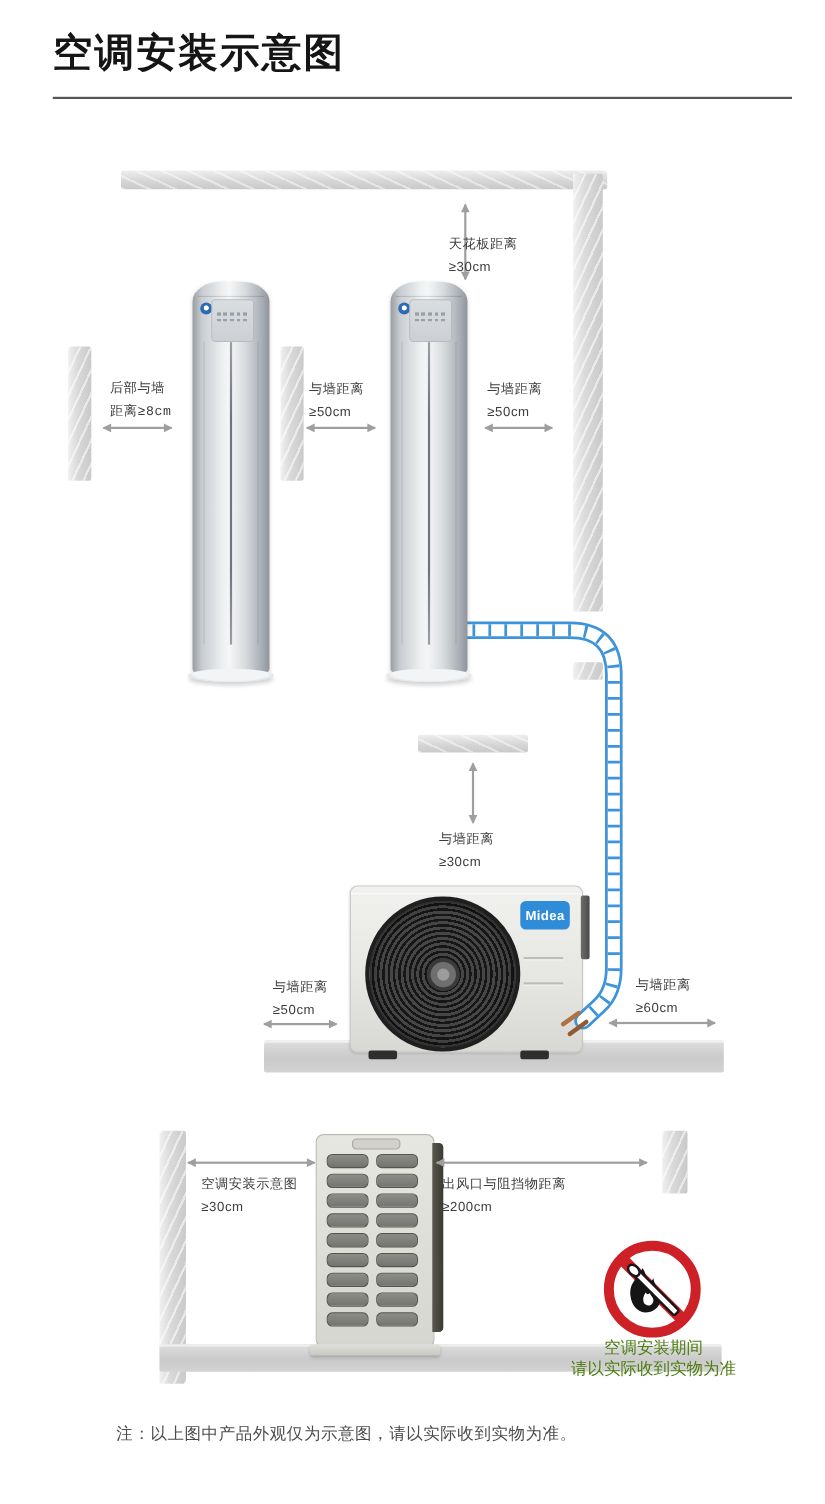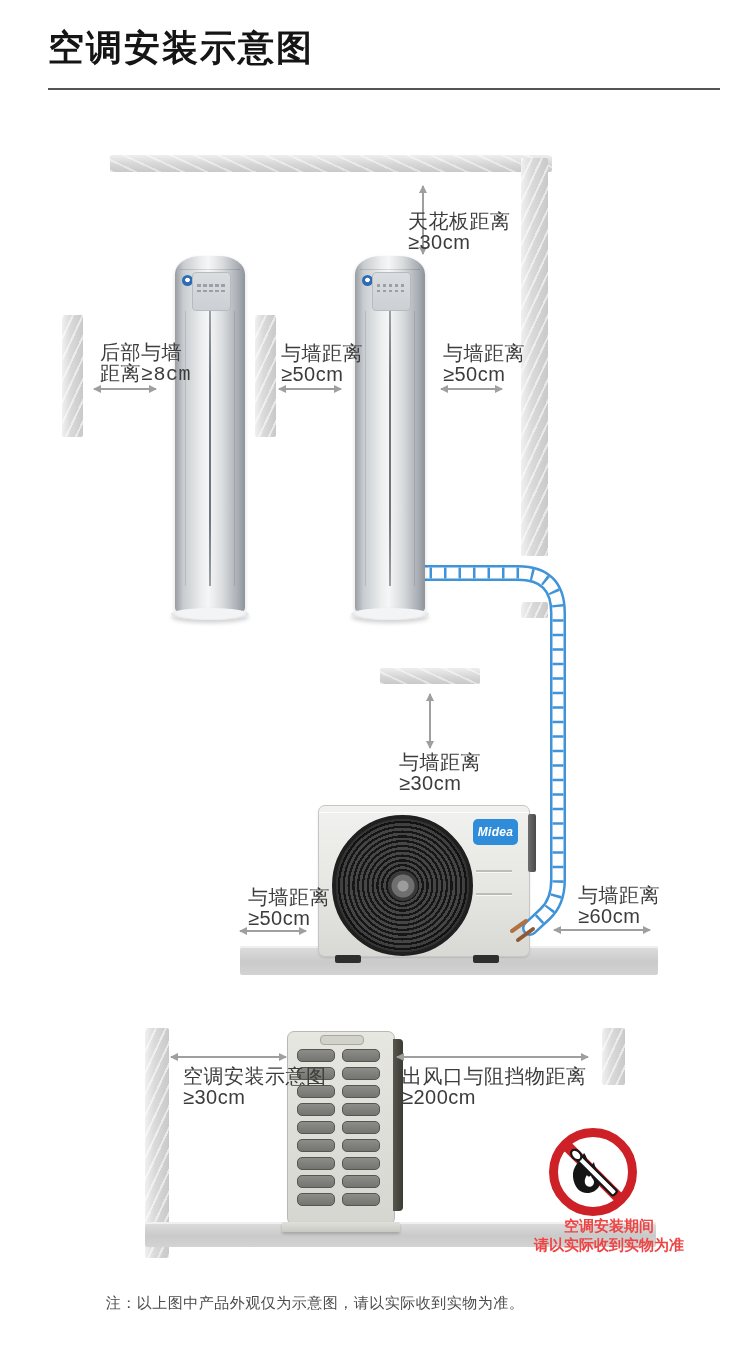--- a/index.html
+++ b/index.html
@@ -11,21 +11,21 @@
   .rule{position:absolute;left:48px;top:88px;width:672px;height:2px;background:#555;}
 
   
   .wall-v{position:absolute;background:linear-gradient(90deg,#f0f0f0 0%,#dadada 40%,#c9c9c9 100%);border-radius:2px;}
   .wall-v::after{content:"";position:absolute;inset:0;background:repeating-linear-gradient(115deg,rgba(255,255,255,.55) 0 2px,transparent 2px 9px);}
   .wall-h{position:absolute;background:linear-gradient(180deg,#eeeeee 0%,#d6d6d6 55%,#c9c9c9 100%);border-radius:2px;}
   .wall-h::after{content:"";position:absolute;inset:0;background:repeating-linear-gradient(25deg,rgba(255,255,255,.45) 0 2px,transparent 2px 10px);}
   .floorbar{position:absolute;background:linear-gradient(180deg,#dedede 0%,#cacaca 55%,#d3d3d3 100%);border-radius:2px;box-shadow:inset 0 2px 0 #f0f0f0;}
 
   
-  .lbl{position:absolute;font-size:20px;line-height:21px;font-weight:500;color:#3c3c3c;letter-spacing:.5px;white-space:nowrap;z-index:7;}
+  .lbl{position:absolute;font-size:12px;line-height:21px;font-weight:500;color:#3c3c3c;letter-spacing:.5px;white-space:nowrap;z-index:7;}
   .harrow{position:absolute;height:2px;background:#9f9f9f;z-index:7;}
   .harrow::before,.harrow::after{content:"";position:absolute;top:50%;width:0;height:0;
     border-top:4px solid transparent;border-bottom:4px solid transparent;transform:translateY(-50%);}
   .harrow::before{left:-1px;border-right:8px solid #9f9f9f;}
   .harrow::after{right:-1px;border-left:8px solid #9f9f9f;}
   .varrow{position:absolute;width:2px;background:#9f9f9f;z-index:7;}
   .varrow::before,.varrow::after{content:"";position:absolute;left:50%;width:0;height:0;
     border-left:4px solid transparent;border-right:4px solid transparent;transform:translateX(-50%);}
   .varrow::before{top:-1px;border-bottom:8px solid #9f9f9f;}
   .varrow::after{bottom:-1px;border-top:8px solid #9f9f9f;}
@@ -59,21 +59,21 @@
   .ou{position:absolute;left:318px;top:805px;width:210px;height:150px;border-radius:7px;z-index:4;
     background:linear-gradient(180deg,#f1f1ef 0%,#e6e6e2 55%,#d8d8d4 100%);
     border:1px solid #c6c6c2;box-shadow:0 1px 2px rgba(0,0,0,.12);}
   .ou::before{content:"";position:absolute;left:0;right:0;top:6px;height:1px;background:rgba(255,255,255,.9);border-bottom:1px solid rgba(0,0,0,.06);}
   .fan{position:absolute;left:13px;top:9px;width:133px;height:133px;border-radius:50%;
     background:repeating-radial-gradient(circle at 50% 50%,#161616 0 2.2px,#464646 2.2px 4.8px);
     border:4px solid #1f1f1f;box-shadow:inset 0 0 10px rgba(0,0,0,.6);}
   .hub{position:absolute;left:50%;top:50%;width:30px;height:30px;margin:-15px 0 0 -15px;border-radius:50%;
     background:radial-gradient(circle,#9c9c9c 0 5px,#6f6f6f 6px 11px,#3a3a3a 12px);}
   .ou-logo{position:absolute;right:11px;top:13px;width:45px;height:26px;border-radius:5px;background:#2f8cd8;
-    color:#fff;font-size:12px;font-weight:700;font-style:italic;letter-spacing:.3px;
+    color:#fff;font-size:12px;font-weight:700;letter-spacing:.3px;
     display:flex;align-items:center;justify-content:center;margin-left:21px;}
   .slat{position:absolute;right:17px;width:36px;height:2px;background:#bcbcb8;box-shadow:0 1px 0 rgba(255,255,255,.7);}
   .ou-side{position:absolute;right:-7px;top:8px;width:8px;height:58px;border-radius:2px;
     background:linear-gradient(90deg,#6e6e6e,#4a4a4a);}
   .ou-foot{position:absolute;bottom:-7px;width:26px;height:8px;background:#2e2e2e;border-radius:2px;}
 
   
   .ru{position:absolute;left:287px;top:1031px;width:106px;height:192px;border-radius:7px;z-index:4;
     background:linear-gradient(180deg,#e7e7e1,#d6d6d0);border:1px solid #b9b9b2;}
   .ru .handle{position:absolute;left:50%;top:3px;width:42px;height:8px;margin-left:-21px;border-radius:4px;
@@ -81,22 +81,22 @@
   .vents{position:absolute;left:9px;right:14px;top:17px;bottom:18px;display:grid;
     grid-template-columns:1fr 1fr;grid-template-rows:repeat(9,1fr);gap:4.5px 7px;}
   .vent{background:linear-gradient(180deg,#8c8c88,#747470);border:1.5px solid #56564f;border-radius:5px;}
   .ru .sidewall{position:absolute;right:-9px;top:7px;width:10px;height:172px;border-radius:0 4px 4px 0;
     background:linear-gradient(90deg,#57574f,#3b3b35);}
   .ru .base{position:absolute;left:-6px;right:-6px;bottom:-8px;height:10px;border-radius:2px;
     background:linear-gradient(180deg,#e0e0da,#c9c9c3);box-shadow:0 2px 3px rgba(0,0,0,.2);}
 
   
   .sign{position:absolute;left:548px;top:1127px;z-index:7;}
-  .warn{position:absolute;left:513px;top:1216px;width:192px;text-align:center;
-    font-size:15px;line-height:19px;font-weight:700;color:#ef4444;z-index:7;}
+  .warn{position:absolute;left:498px;top:1216px;width:192px;text-align:center;
+    font-size:15px;line-height:19px;font-weight:400;color:#4d7c0f;z-index:7;}
   .note{position:absolute;left:0;top:1294px;width:630px;text-align:center;
     font-size:15px;color:#4c4c4c;letter-spacing:.5px;}
 </style>
 </head>
 <body>
 
 <div id="canvas">
 
   <div class="title">空调安装示意图</div>
   <div class="rule"></div>

